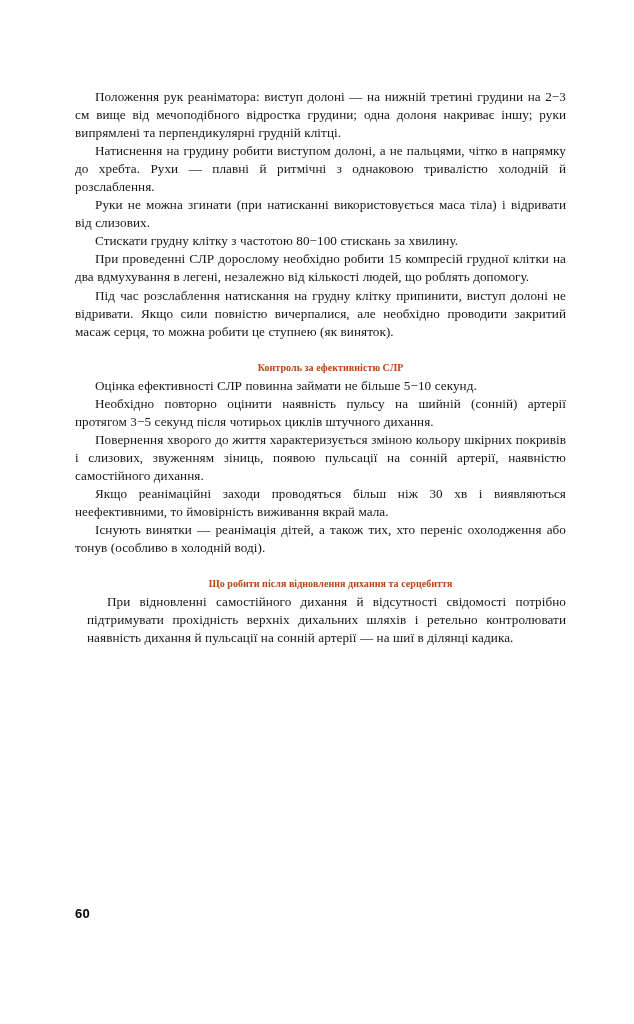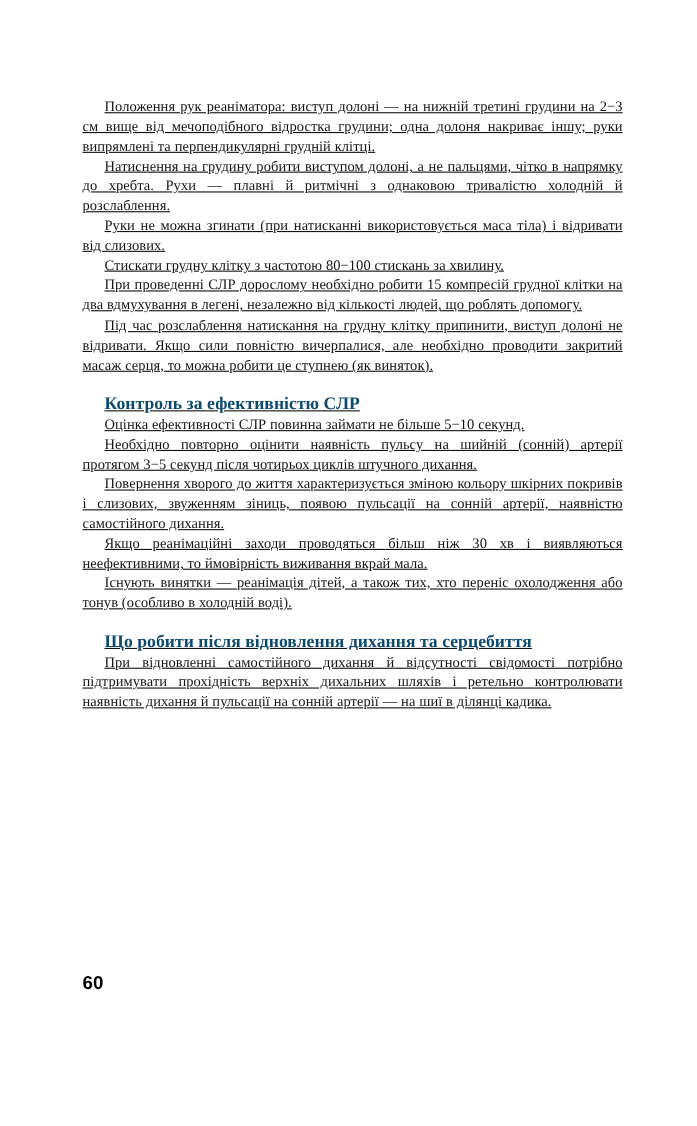--- a/index.html
+++ b/index.html
@@ -20,64 +20,64 @@
     color: #111111;
     -webkit-font-smoothing: antialiased;
   }
 
   
   .text-column {
     position: absolute;
     left: 75px;
     top: 88px;
     width: 491px;
-    text-decoration: underline;
   }
 
   .para {
     margin: 0;
     font-size: 13.2px;
     line-height: 18.05px;
     text-align: justify;
     text-indent: 20px;
     hyphens: manual;
     word-spacing: 0.1px;
     letter-spacing: 0.05px;
     color: #161616;
   }
 
   
   .para:last-child {
     margin-bottom: 0;
+    margin-left: 12px;
   }
 
   
   .section-gap {
     height: 18px;
   }
 
   .heading {
     margin: 0;
-    font-size: 16px;
+    font-size: 10px;
     line-height: 18.05px;
     font-weight: bold;
     text-indent: 20px;
-    text-align: left;
-    color: #0c4a6e;
+    text-align: center;
+    color: #c2410c;
     letter-spacing: 0.05px;
   }
 
   
   .folio {
     position: absolute;
     left: 75px;
-    top: 884px;
+    top: 904px;
     font-family: "Liberation Sans", "DejaVu Sans", sans-serif;
     font-weight: bold;
-    font-size: 17px;
+    font-size: 13px;
     line-height: 20px;
     color: #000000;
     letter-spacing: 0.2px;
   }
 </style>
 </head>
 <body>
 
 <div class="page">
 

